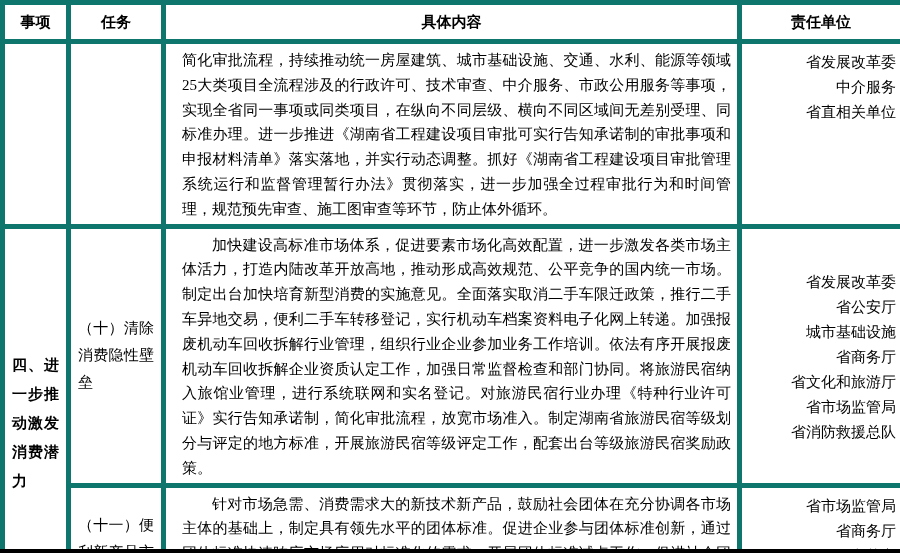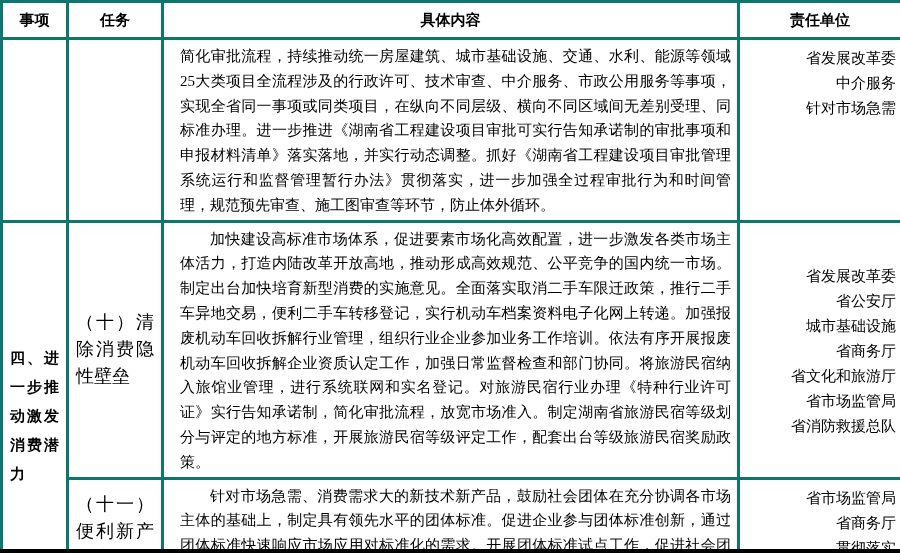--- a/index.html
+++ b/index.html
@@ -9,34 +9,34 @@
     font-family:"Liberation Serif","DejaVu Serif",serif;color:#000;background:#fff;
   }
   table.policy{
     border-collapse:collapse;table-layout:fixed;width:900px;
     border:2px solid #000;border-top:3px solid #000;
   }
   col.c-item{width:66px;}
   col.c-task{width:95px;}
   col.c-content{width:576px;}
   col.c-units{width:163px;}
-  th,td{border:3px solid #0f766e;overflow:hidden;}
+  th,td{border:5px solid #0f766e;overflow:hidden;}
   th{
     height:30px;font-size:15px;font-weight:bold;
     text-align:center;vertical-align:middle;padding:2px;
   }
   tr.row-1{height:179px;}
   tr.row-2{height:234px;}
   tr.row-3{height:95px;}
   td.item-cell{
     font-weight:bold;font-size:15px;line-height:29px;
     padding:4px 7px;vertical-align:middle;text-align:justify;
   }
   td.task-cell{
-    font-size:18px;line-height:27px;
+    font-size:15px;line-height:27px;
     padding:4px 7px;vertical-align:middle;text-align:justify;margin-left:29px;
   }
   td.content-cell{
     font-size:15px;line-height:24.8px;
     padding:4px 6px 2px 16px;vertical-align:top;text-align:justify;
   }
   td.content-cell.indent{text-indent:2em;font-family:Liberation Serif, serif;}
   td.units-cell{
     font-size:15px;line-height:25px;
     padding:6px 4px 2px 5px;vertical-align:top;text-align:right;
@@ -67,21 +67,21 @@
       </tr>
     </thead>
     <tbody>
       <tr class="row-1">
         <td class="item-cell"></td>
         <td class="task-cell"></td>
         <td class="content-cell">简化审批流程，持续推动统一房屋建筑、城市基础设施、交通、水利、能源等领域25大类项目全流程涉及的行政许可、技术审查、中介服务、市政公用服务等事项，实现全省同一事项或同类项目，在纵向不同层级、横向不同区域间无差别受理、同标准办理。进一步推进《湖南省工程建设项目审批可实行告知承诺制的审批事项和申报材料清单》落实落地，并实行动态调整。抓好《湖南省工程建设项目审批管理系统运行和监督管理暂行办法》贯彻落实，进一步加强全过程审批行为和时间管理，规范预先审查、施工图审查等环节，防止体外循环。</td>
         <td class="units-cell">
           <div class="unit-line">省发展改革委</div>
           <div class="unit-line">中介服务</div>
-          <div class="unit-line">针对市场急需</div>
+          <div class="unit-line">省直相关单位</div>
         </td>
       </tr>
       <tr class="row-2">
         <td class="item-cell" rowspan="2">四、进一步推动激发消费潜力</td>
         <td class="task-cell">（十）清除消费隐性壁垒</td>
         <td class="content-cell indent">加快建设高标准市场体系，促进要素市场化高效配置，进一步激发各类市场主体活力，打造内陆改革开放高地，推动形成高效规范、公平竞争的国内统一市场。制定出台加快培育新型消费的实施意见。全面落实取消二手车限迁政策，推行二手车异地交易，便利二手车转移登记，实行机动车档案资料电子化网上转递。加强报废机动车回收拆解行业管理，组织行业企业参加业务工作培训。依法有序开展报废机动车回收拆解企业资质认定工作，加强日常监督检查和部门协同。将旅游民宿纳入旅馆业管理，进行系统联网和实名登记。对旅游民宿行业办理《特种行业许可证》实行告知承诺制，简化审批流程，放宽市场准入。制定湖南省旅游民宿等级划分与评定的地方标准，开展旅游民宿等级评定工作，配套出台等级旅游民宿奖励政策。</td>
         <td class="units-cell middle">
           <div class="unit-line">省发展改革委</div>
           <div class="unit-line">省公安厅</div>
           <div class="unit-line">城市基础设施</div>

